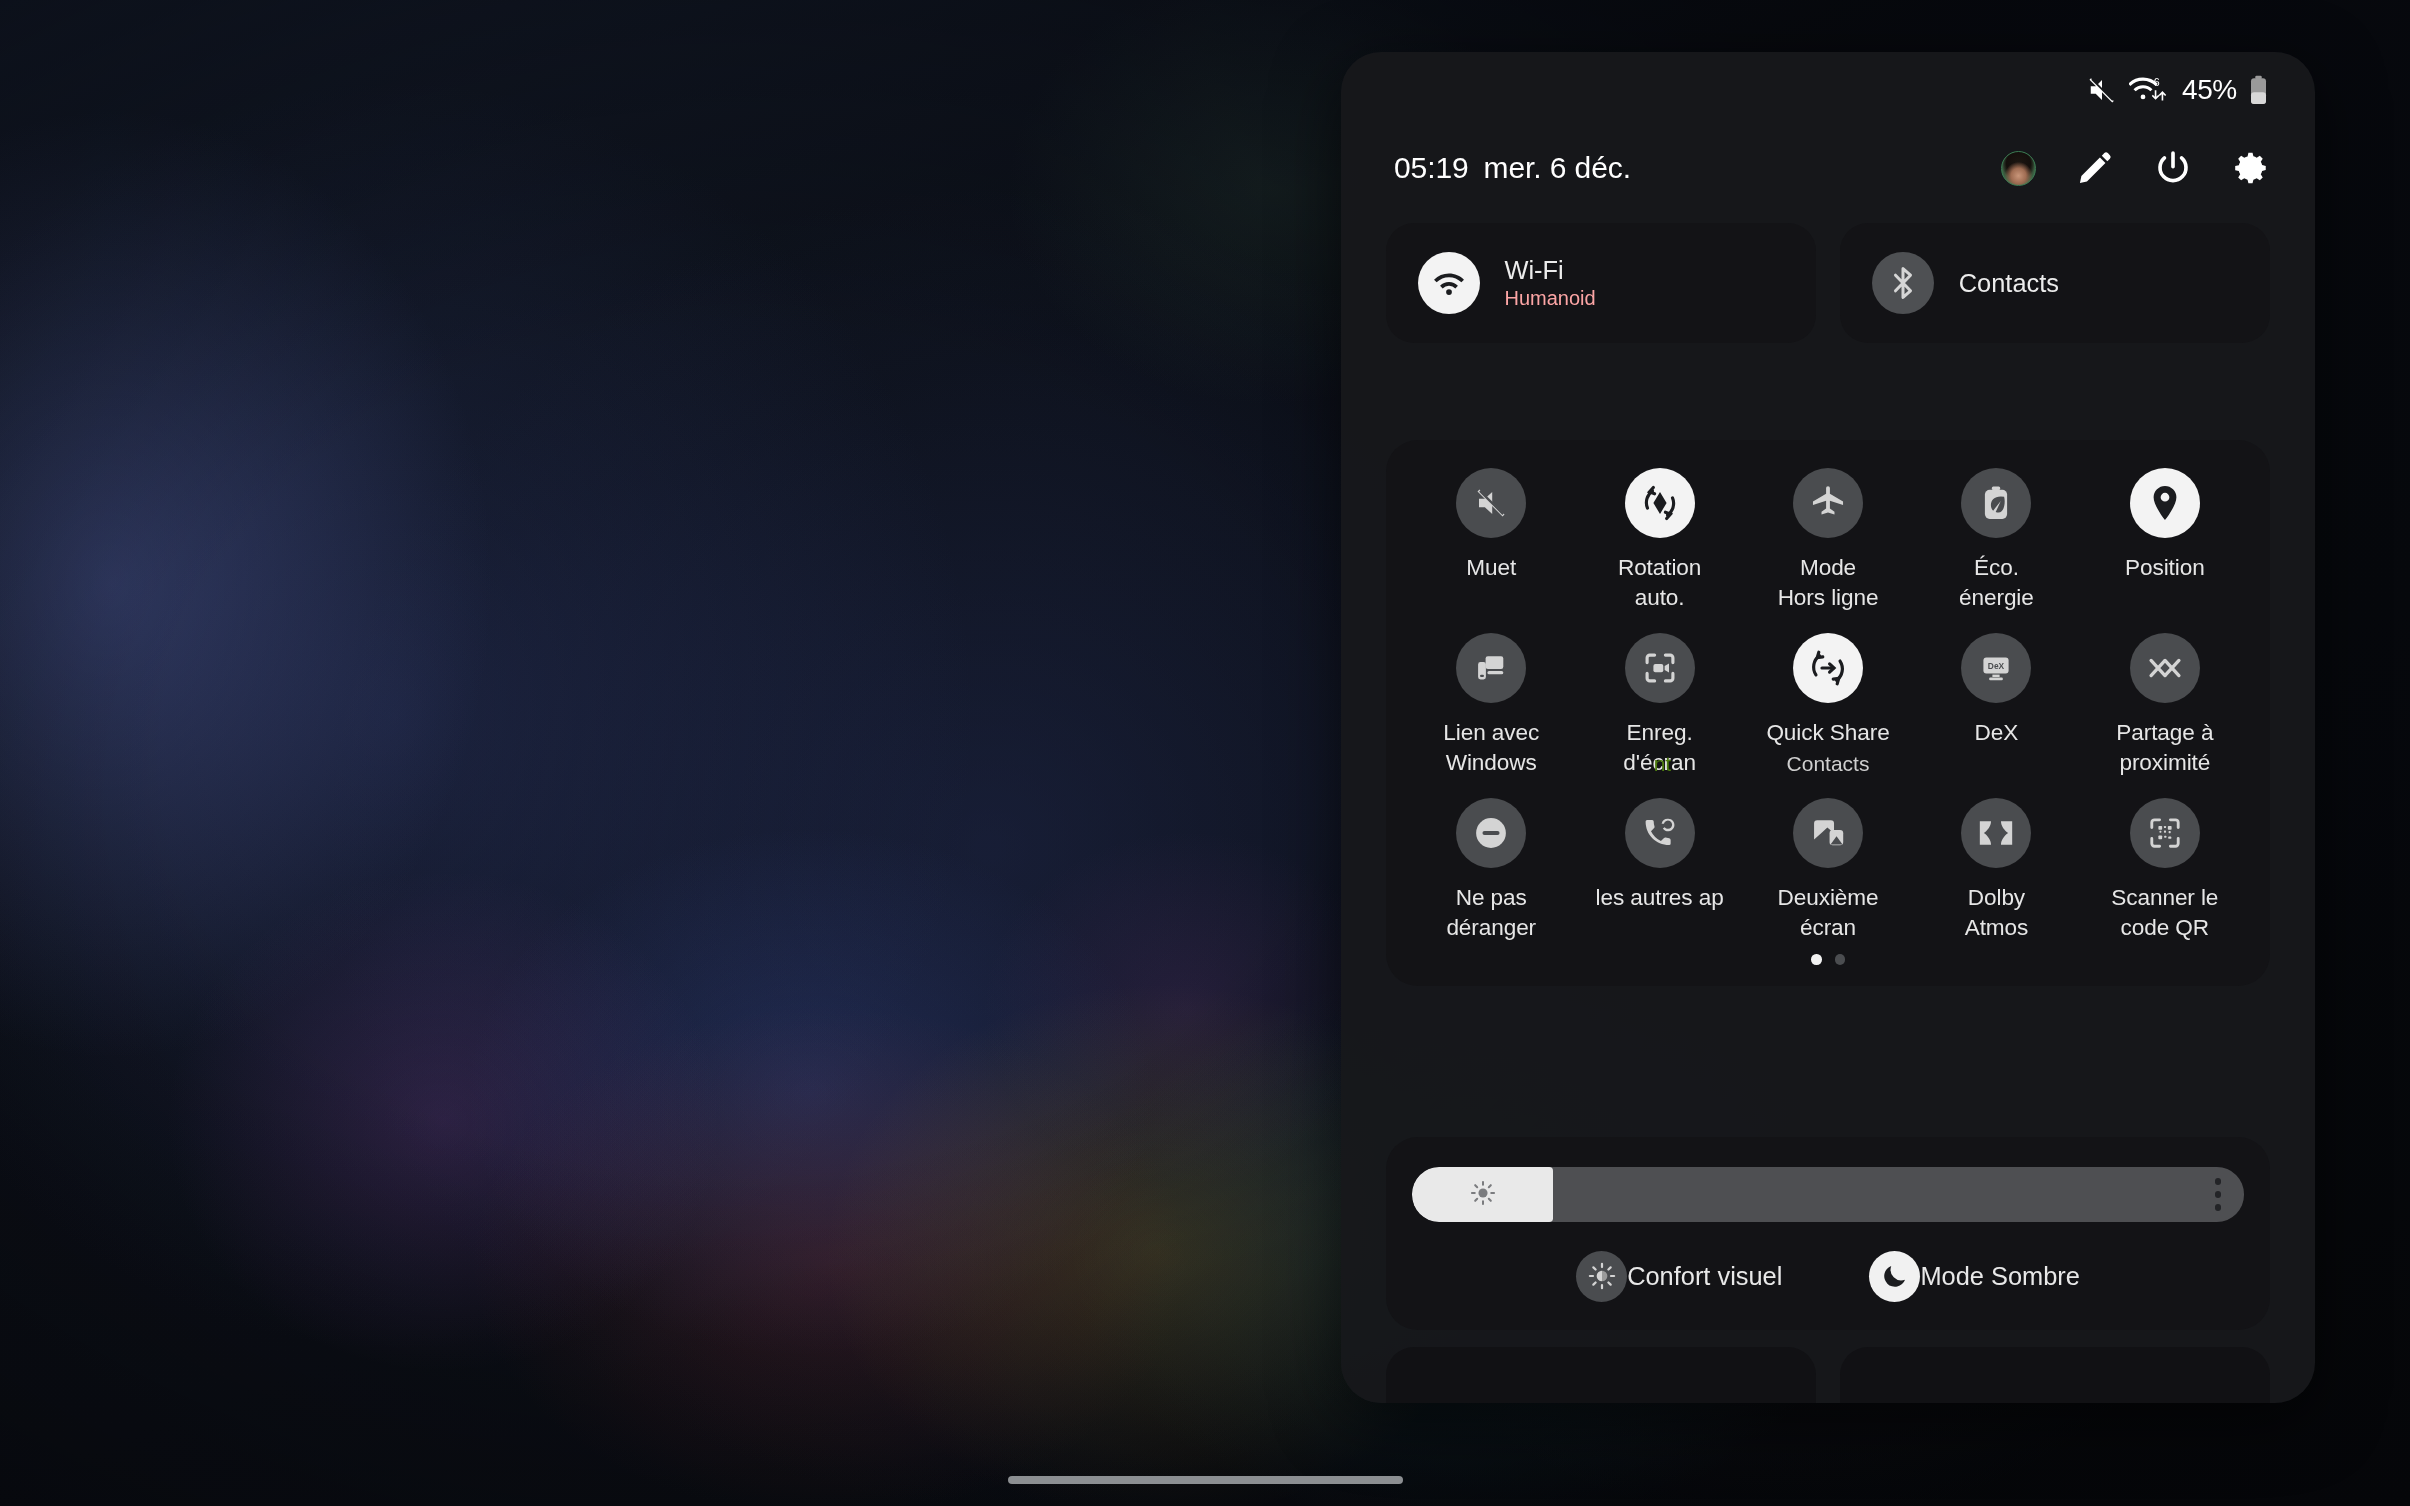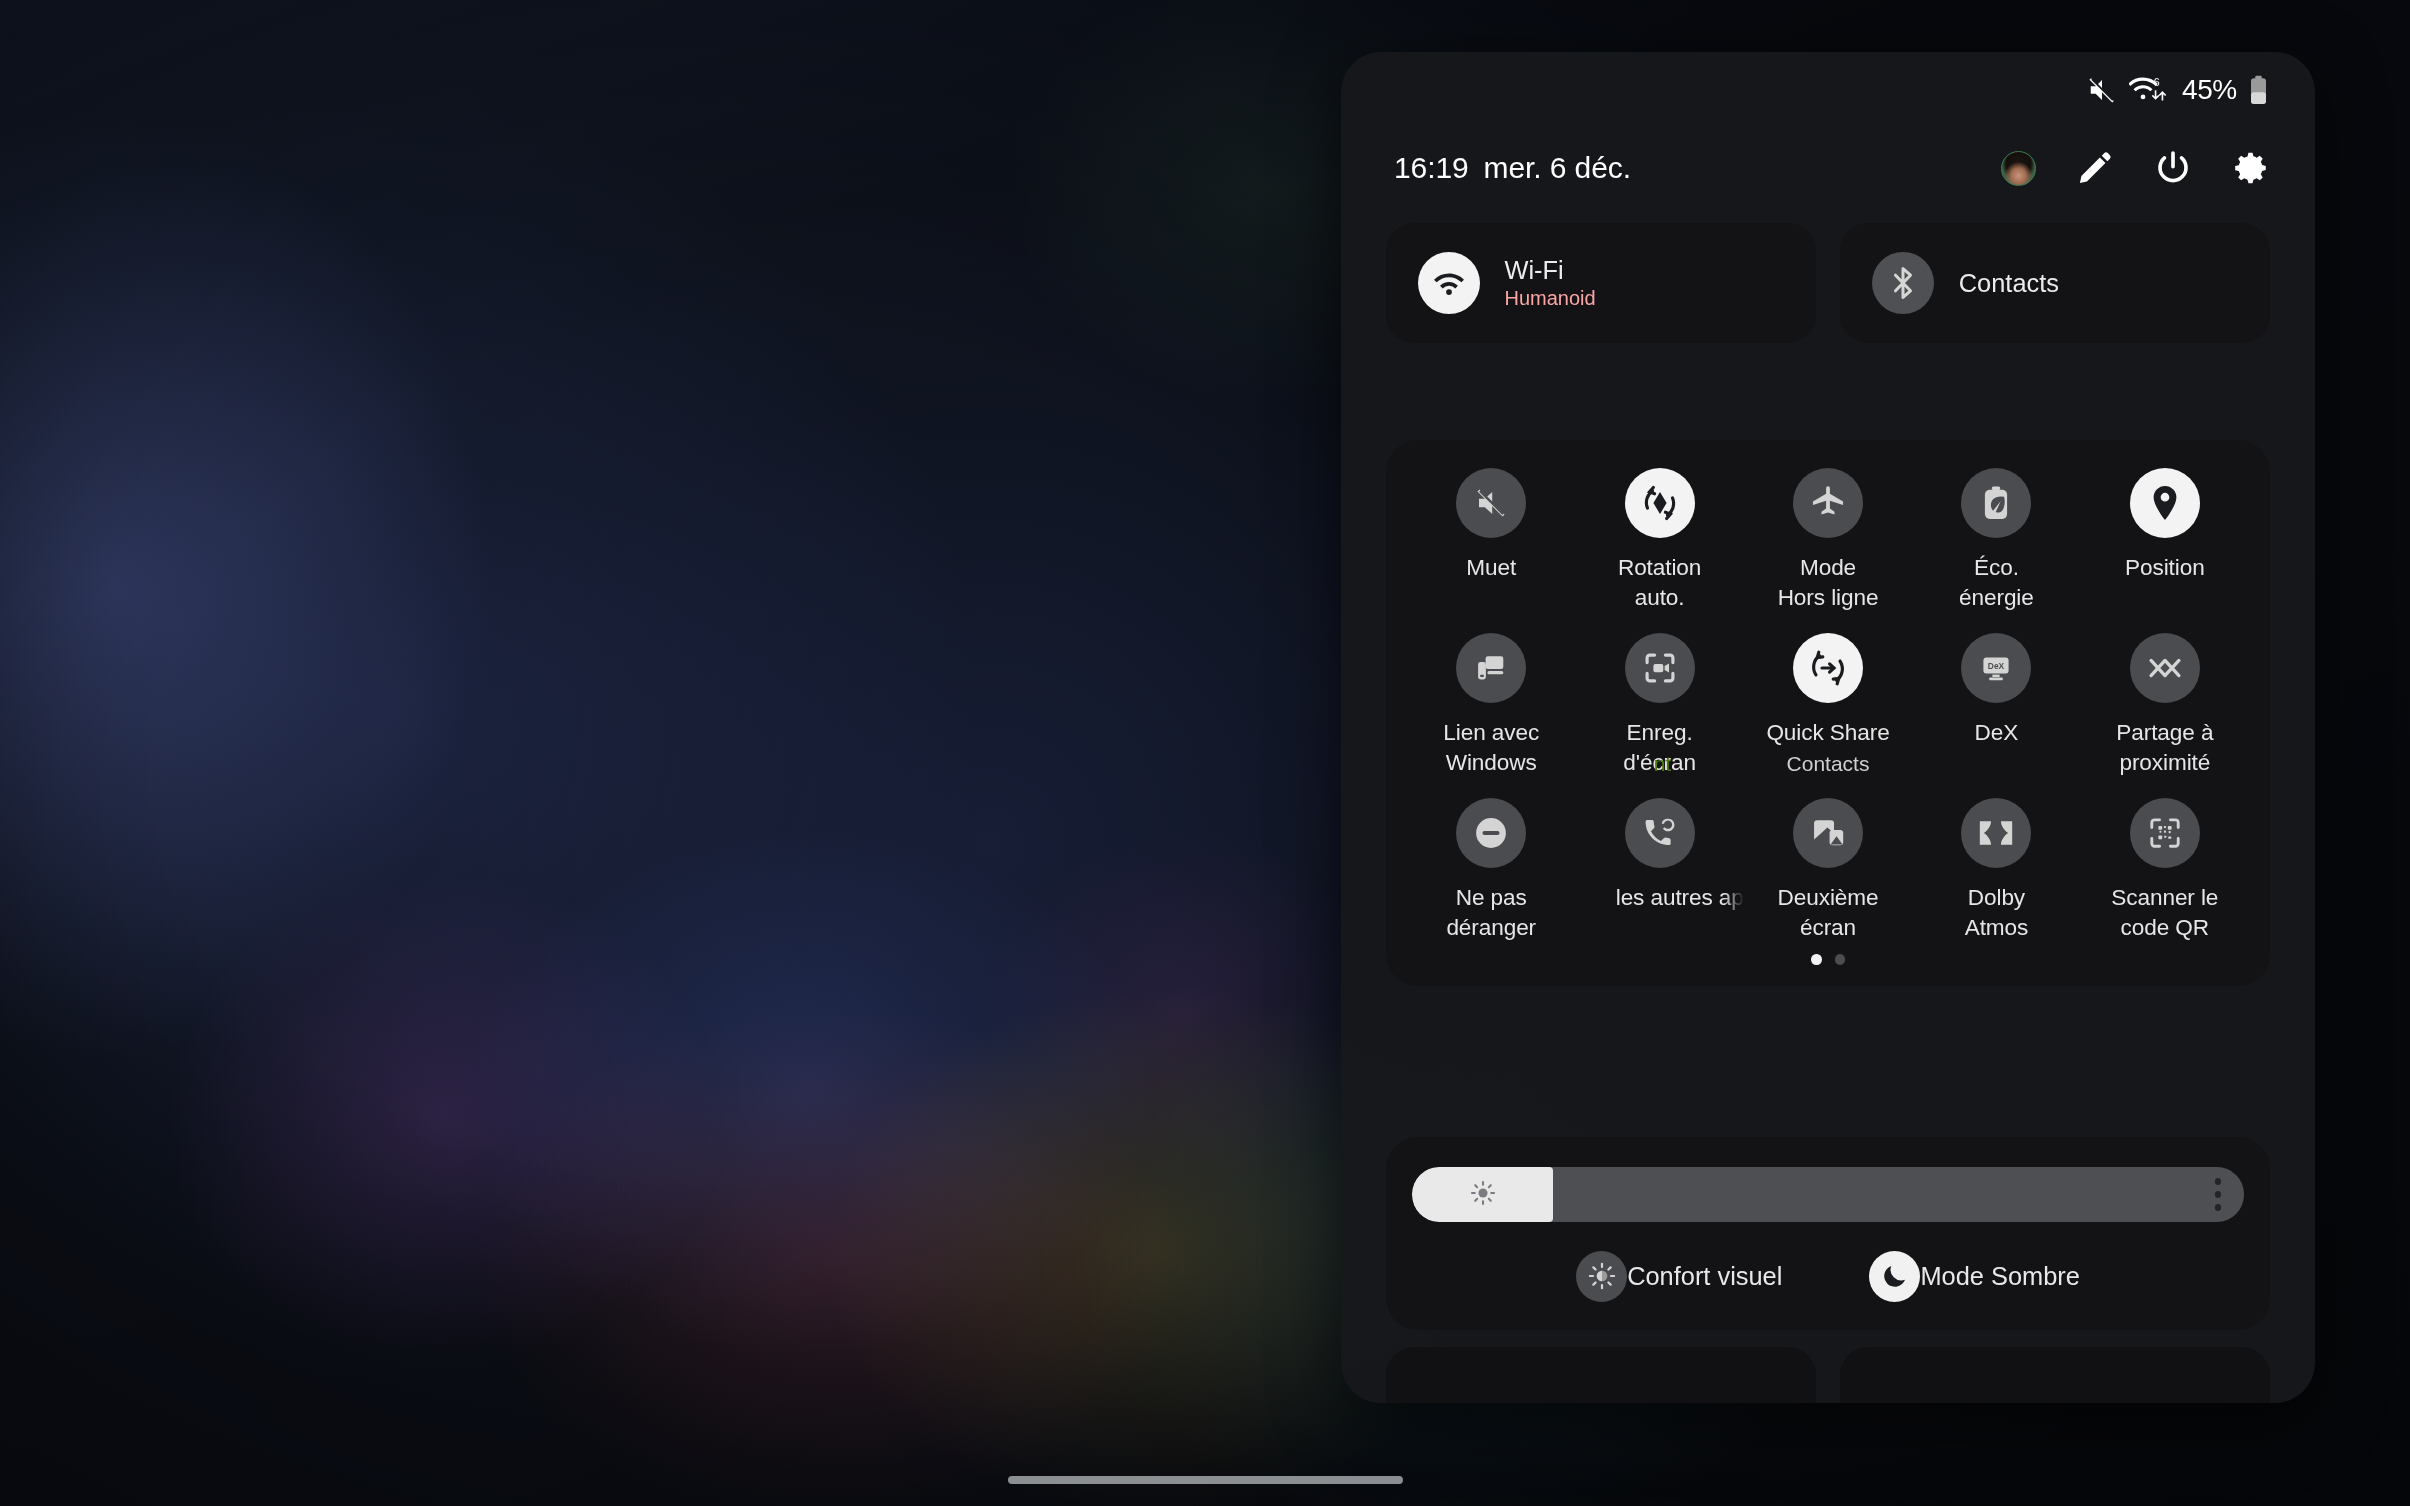--- a/index.html
+++ b/index.html
@@ -120,21 +120,20 @@
   .tile-ic.off{ background:#4a4c4f; }
   .tile-label{
     color:#e6e6e6; font-size:22.6px; line-height:1.32;
     text-align:center; white-space:pre-line; letter-spacing:-0.1px;
   }
   .tile-label.clipped{
     white-space:nowrap; overflow:hidden;
     -webkit-mask-image:linear-gradient(to right, transparent 0, #000 12%, #000 88%, transparent 100%);
     mask-image:linear-gradient(to right, transparent 0, #000 12%, #000 88%, transparent 100%);
     width:100%;
-    text-align:right;
   }
   .tile-sub{
     position:absolute; bottom:7.5px; left:0; right:0;
     text-align:center; color:#cfcfcf; font-size:21px;
     overflow:hidden; white-space:nowrap;
     -webkit-mask-image:linear-gradient(to right, transparent 0, #000 14%, #000 86%, transparent 100%);
     mask-image:linear-gradient(to right, transparent 0, #000 14%, #000 86%, transparent 100%);
   }
   .tile-sub.left-frag{ text-align:center; padding-left:5.6px; color:#4d7c0f; }
   #page-dots{
@@ -223,21 +222,21 @@
       <svg width="19" height="30" viewBox="0 0 14 24">
         <rect x="4.4" y="0.6" width="5.2" height="2.6" rx="1" fill="#9a9a9a"></rect>
         <rect x="1" y="2.6" width="12" height="20.6" rx="2.4" fill="#9a9a9a"></rect>
         <rect x="1" y="13.8" width="12" height="9.4" rx="2.4" fill="#d8d8d8"></rect>
       </svg>
     </span>
   </div>
 
   <div id="qs-header">
     <div id="clock-date">
-      <span>16:19</span>
+      <span>05:19</span>
       <span>mer. 6 déc.</span>
     </div>
     <div id="header-actions">
       <div id="avatar"></div>
       <div class="hdr-btn">
         <svg width="38" height="38" viewBox="0 0 24 24" fill="#fff">
           <path d="M3.4 17.1 L2.5 21.5 L6.9 20.6 L18.6 8.9 L15.1 5.4 Z"></path>
           <path d="M16.3 4.2 L19.8 7.7 L21.4 6.1 A1.6 1.6 0 0 0 21.4 3.9 L20.1 2.6 A1.6 1.6 0 0 0 17.9 2.6 Z"></path>
         </svg>
       </div>

